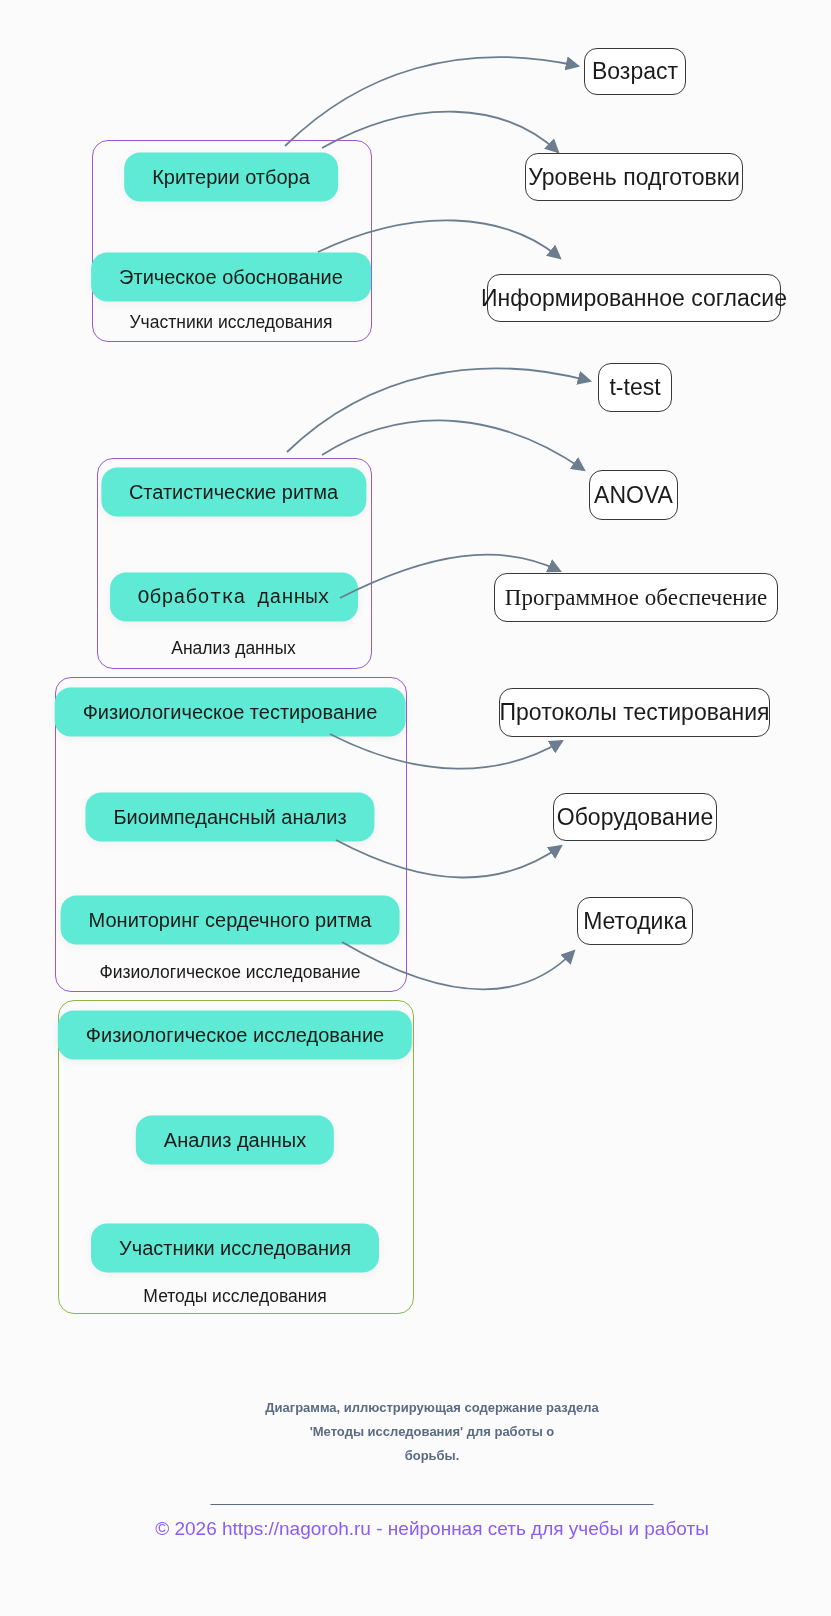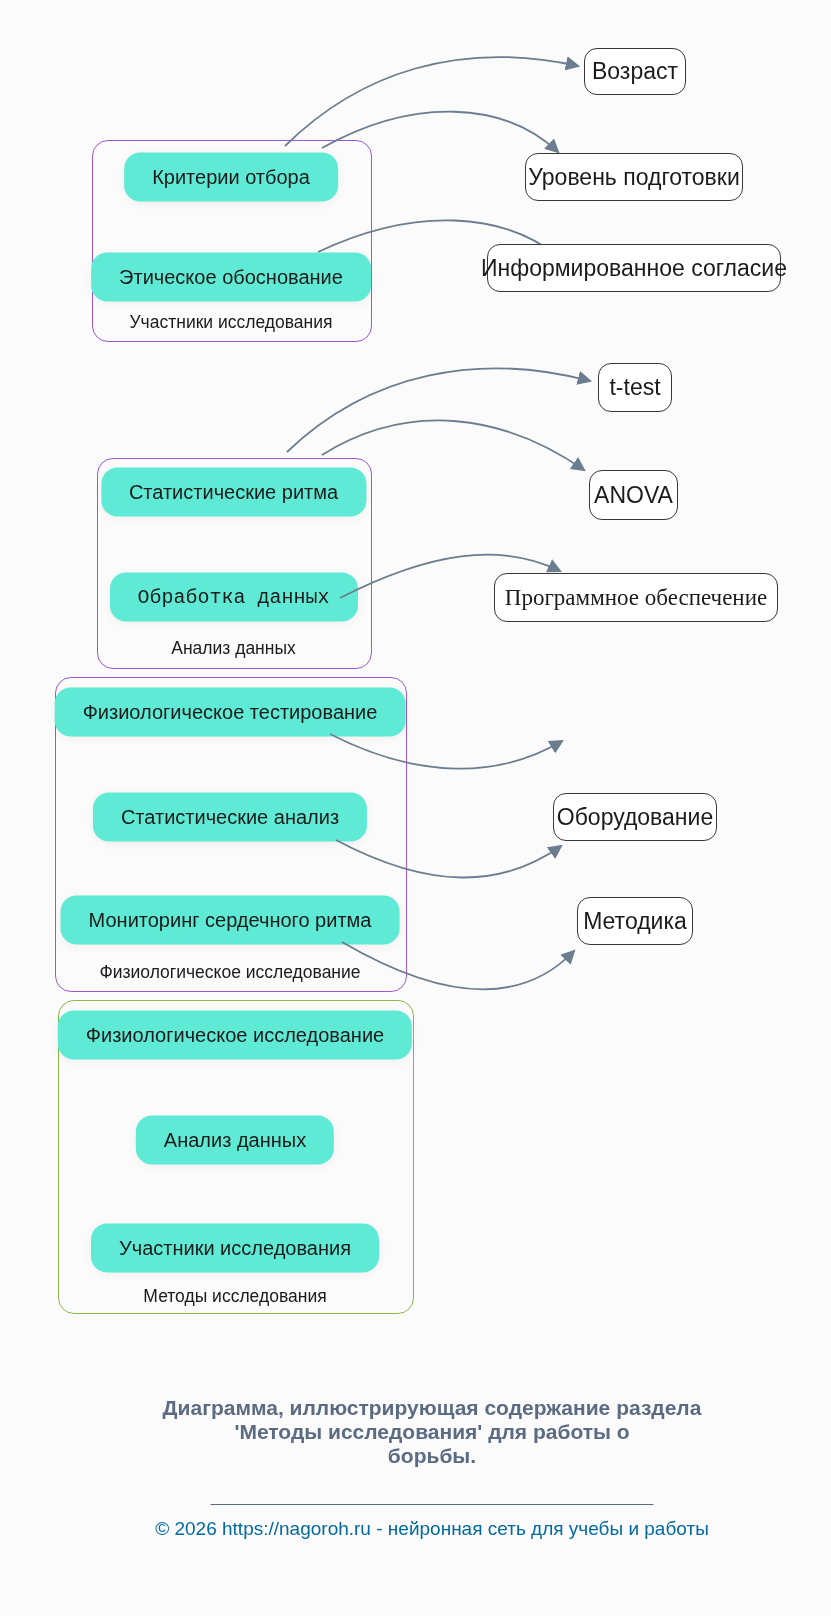--- a/index.html
+++ b/index.html
@@ -48,21 +48,21 @@
     z-index:3;
   }
   #arrow-layer{position:absolute;top:0;left:0;z-index:2;pointer-events:none;}
   #caption{
     position:absolute;
     left:432px;top:1396px;
     transform:translateX(-50%);
     width:600px;
     text-align:center;
     font-weight:bold;
-    font-size:21px;
+    font-size:13px;
     line-height:24px;
   }
   #separator{
     position:absolute;
     left:432px;top:1504px;
     transform:translateX(-50%);
     width:443px;height:0;
     border-top:1.5px solid #5a6b82;
   }
   #footer{
@@ -98,37 +98,38 @@
 <div class="group" style="left: 92px; top: 140px; width: 278px; height: 200px; border-color: rgb(156, 89, 209);"></div>
     <div class="pill" style="left: 231px; top: 177px;">Критерии отбора</div>
     <div class="pill" style="left: 231px; top: 277px;">Этическое обоснование</div>
     <div class="gtitle" style="left: 231px; top: 322px;">Участники исследования</div>
     <div class="group" style="left: 97px; top: 458px; width: 273px; height: 209px; border-color: rgb(156, 89, 209);"></div>
     <div class="pill" style="left: 233.5px; top: 492px;">Статистические ритма</div>
     <div class="pill" style="left: 233.5px; top: 597px; font-family: Liberation Mono, monospace;">Обработка данных</div>
     <div class="gtitle" style="left: 233.5px; top: 648px;">Анализ данных</div>
     <div class="group" style="left: 55px; top: 677px; width: 350px; height: 313px; border-color: rgb(156, 89, 209);"></div>
     <div class="pill" style="left: 230px; top: 712px;">Физиологическое тестирование</div>
-    <div class="pill" style="left: 230px; top: 817px;">Статистические анализ</div>
+    <div class="pill" style="left: 230px; top: 817px;">Биоимпедансный анализ</div>
     <div class="pill" style="left: 230px; top: 920px;">Мониторинг сердечного ритма</div>
     <div class="gtitle" style="left: 230px; top: 972px;">Физиологическое исследование</div>
     <div class="group" style="left: 58px; top: 1000px; width: 354px; height: 312px; border-color: rgb(138, 184, 74);"></div>
     <div class="pill" style="left: 235px; top: 1035px;">Физиологическое исследование</div>
     <div class="pill" style="left: 235px; top: 1140px;">Анализ данных</div>
     <div class="pill" style="left: 235px; top: 1248px;">Участники исследования</div>
     <div class="gtitle" style="left: 235px; top: 1296px;">Методы исследования</div>
     <div class="leaf" style="left: 584px; top: 48px; width: 102px; height: 47px; border-color: rgb(56, 56, 56);">Возраст</div>
     <div class="leaf" style="left: 525px; top: 153px; width: 218px; height: 48px; border-color: rgb(56, 56, 56); text-align: right;">Уровень подготовки</div>
-    <div class="leaf" style="left: 487px; top: 244px; width: 294px; height: 48px; border-color: rgb(56, 56, 56);">Информированное согласие</div>
+    <div class="leaf" style="left: 487px; top: 274px; width: 294px; height: 48px; border-color: rgb(56, 56, 56);">Информированное согласие</div>
     <div class="leaf" style="left: 598px; top: 363px; width: 74px; height: 49px; border-color: rgb(56, 56, 56);">t-test</div>
     <div class="leaf" style="left: 589px; top: 470px; width: 89px; height: 50px; border-color: rgb(56, 56, 56);">ANOVA</div>
     <div class="leaf" style="left: 494px; top: 573px; width: 284px; height: 49px; border-color: rgb(56, 56, 56); font-family: Liberation Serif, serif;">Программное обеспечение</div>
+    <div class="leaf" style="left: 499px; top: 688px; width: 271px; height: 49px; border-color: rgb(56, 56, 56);">Протоколы тестирования</div>
     <div class="leaf" style="left: 553px; top: 793px; width: 164px; height: 48px; border-color: rgb(56, 56, 56);">Оборудование</div>
     <div class="leaf" style="left: 577px; top: 897px; width: 116px; height: 48px; border-color: rgb(56, 56, 56);">Методика</div>
   </div>
 
 <div id="caption" style="color: rgb(90, 107, 130);">
     <div>Диаграмма, иллюстрирующая содержание раздела</div>
     <div>'Методы исследования' для работы о</div>
     <div>борьбы.</div>
   </div>
 <div id="separator" style="border-top-color: rgb(90, 107, 130);"></div>
-<div id="footer" style="color: #0369a1;">© 2026 https://nagoroh.ru - нейронная сеть для учебы и работы</div>
+<div id="footer" style="color: #8b5cf6;">© 2026 https://nagoroh.ru - нейронная сеть для учебы и работы</div>
 
 </body></html>

